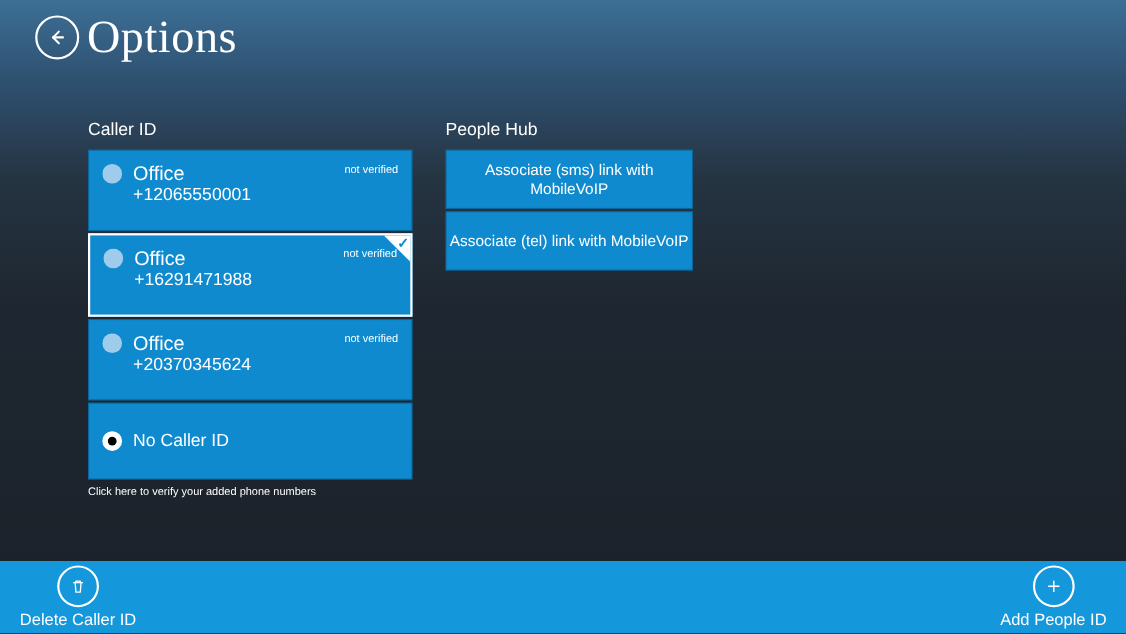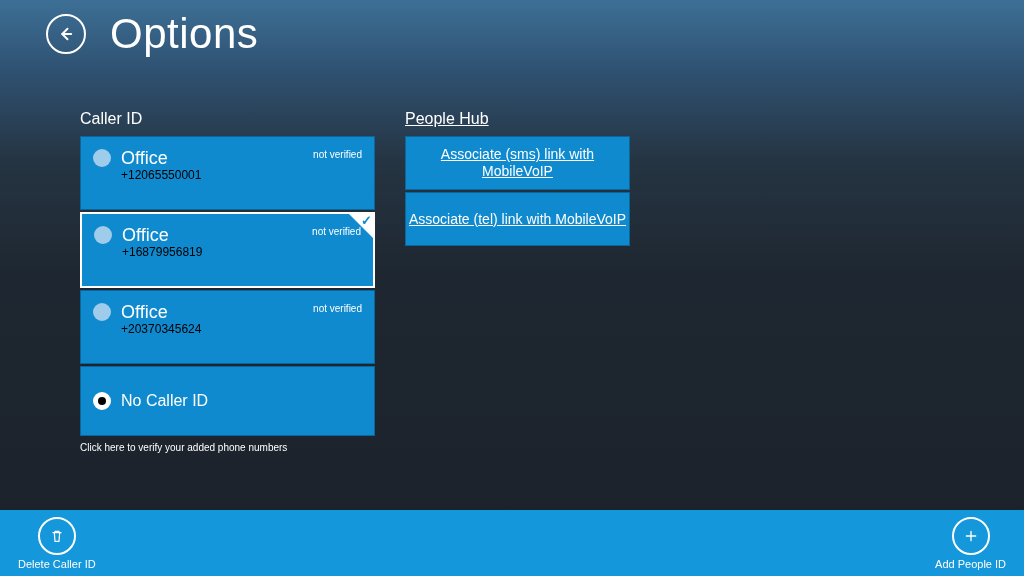--- a/index.html
+++ b/index.html
@@ -19,24 +19,25 @@
     background:
       linear-gradient(to bottom, #3d6f96 0%, #2f5272 12%, #253442 28%, #1e2731 48%, #1b2129 100%),
       repeating-linear-gradient(0deg, rgba(255,255,255,0.02) 0, rgba(255,255,255,0.02) 1px, transparent 1px, transparent 3px),
       repeating-linear-gradient(90deg, rgba(255,255,255,0.02) 0, rgba(255,255,255,0.02) 1px, transparent 1px, transparent 3px);
     background-blend-mode: normal, overlay, overlay;
   }
 
   .header {
     position: absolute;
     top: 10px;
-    left: 46px;
-    display: flex;
-    align-items: center;
-    gap: 24px;
+    left: 32px;
+    display: flex;
+    align-items: center;
+    gap: 7px;
+    font-family: Liberation Serif, serif;
   }
   .back-btn {
     width: 36px;
     height: 36px;
     border: 2px solid #ffffff;
     border-radius: 50%;
     display: flex;
     align-items: center;
     justify-content: center;
     cursor: pointer;
@@ -57,21 +58,21 @@
     gap: 30px;
   }
 
   .section-title {
     font-size: 16px;
     font-weight: 400;
     margin-bottom: 8px;
   }
 
   .col-caller { width: 295px; }
-  .col-people { width: 225px; text-decoration: underline; }
+  .col-people { width: 225px; }
 
   .card {
     background: #0f8acf;
     border: 1px solid rgba(0,0,0,0.25);
     margin-bottom: 2px;
     position: relative;
   }
   .card.selected {
     border: 2px solid #ffffff;
   }
@@ -111,22 +112,22 @@
     display: flex;
     flex-direction: column;
     line-height: 1.1;
     flex: 1;
   }
   .caller-name {
     font-size: 18px;
     font-weight: 300;
   }
   .caller-number {
-    font-size: 12px;
-    color: #000000;
+    font-size: 16px;
+    color: #ffffff;
   }
   .status {
     font-size: 10px;
     color: #ffffff;
   }
   .corner-check {
     position: absolute;
     top: 0;
     right: 0;
     width: 0;
@@ -196,21 +197,21 @@
   .circ-btn {
     width: 34px;
     height: 34px;
     border: 2px solid #ffffff;
     border-radius: 50%;
     display: flex;
     align-items: center;
     justify-content: center;
   }
   .appbar-label {
-    font-size: 11px;
+    font-size: 15px;
     color: #ffffff;
   }
 </style>
 </head>
 <body>
 <div class="page">
 
   <div class="header">
     <div class="back-btn">
       <svg width="18" height="18" viewBox="0 0 24 24">
@@ -232,21 +233,21 @@
           <div class="caller-name">Office</div>
           <div class="caller-number">+12065550001</div>
         </div>
         <div class="status">not verified</div>
       </div>
 
       <div class="card caller-card selected">
         <div class="radio"></div>
         <div class="caller-info">
           <div class="caller-name">Office</div>
-          <div class="caller-number">+16879956819</div>
+          <div class="caller-number">+16291471988</div>
         </div>
         <div class="status">not verified</div>
         <div class="corner-check"></div>
       </div>
 
       <div class="card caller-card">
         <div class="radio"></div>
         <div class="caller-info">
           <div class="caller-name">Office</div>
           <div class="caller-number">+20370345624</div>

